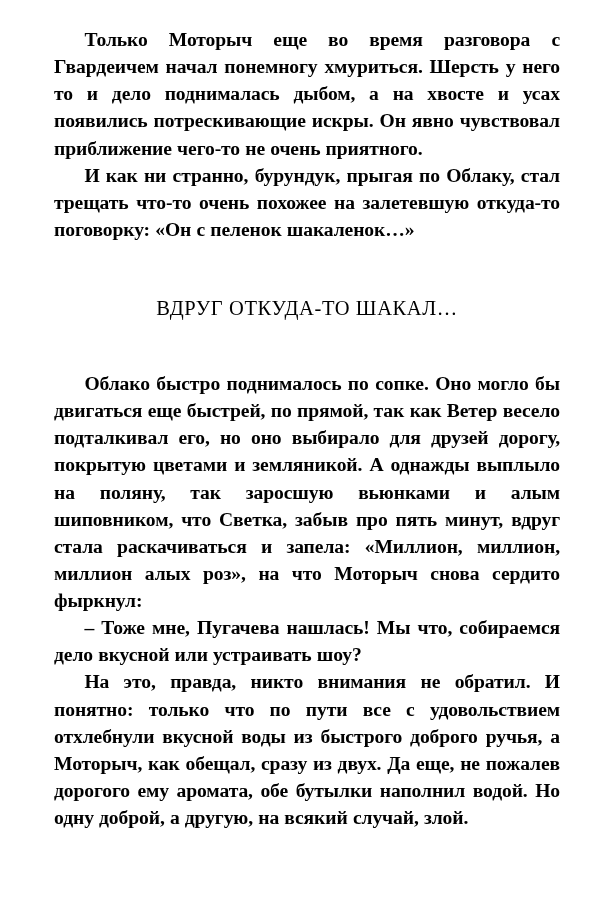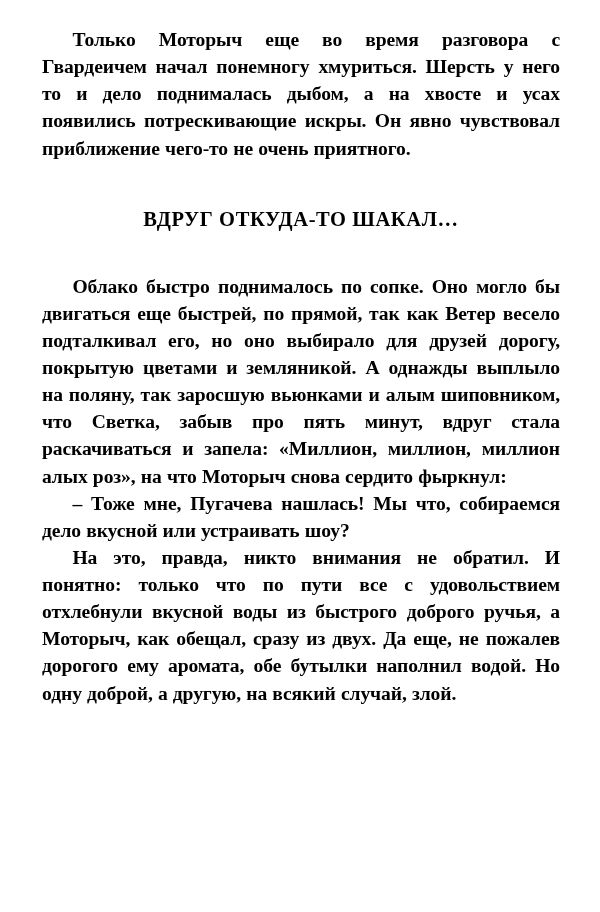--- a/index.html
+++ b/index.html
@@ -12,39 +12,39 @@
     height: 912px;
     font-family: "Liberation Serif", "DejaVu Serif", serif;
     color: #000000;
     position: relative;
     overflow: hidden;
   }
   .page {
     width: 600px;
     height: 912px;
     box-sizing: border-box;
-    padding: 26px 40px 0 42px;
+    padding: 26px 40px 0 54px;
     position: relative;
   }
   .body-text p {
     margin: 0;
     font-size: 19.6px;
     line-height: 1.385;
     text-align: justify;
     text-indent: 1.55em;
     font-weight: 700;
     letter-spacing: -0.1px;
     word-spacing: 0.4px;
     -webkit-font-smoothing: antialiased;
   }
   .section-heading {
-    margin: 0;
+    margin: 8px;
     text-align: center;
     font-size: 20.5px;
-    font-weight: 700;
+    font-weight: 400;
     letter-spacing: 0.6px;
     text-transform: none;
   }
   .gap-before-heading { height: 46px; }
   .gap-after-heading { height: 42px; }
   .page-number {
     position: absolute;
     left: 0;
     right: 0;
     bottom: 30px;
@@ -54,20 +54,21 @@
     font-family: "Liberation Serif", "DejaVu Serif", serif;
   }
 </style>
 </head>
 <body>
 
 <div class="page">
 
   <div class="body-text">
     <p>Только Моторыч еще во время разговора с Гвардеичем начал понемногу хмуриться. Шерсть у него то и дело поднималась дыбом, а на хвосте и усах появились потрескивающие искры. Он явно чувствовал приближение чего-то не очень приятного.</p>
+    <p>И как ни странно, бурундук, прыгая по Облаку, стал трещать что-то очень похожее на залетевшую откуда-то поговорку: «Он с пеленок шакаленок…»</p>
   </div>
 
   <div class="gap-before-heading"></div>
 
   <h2 class="section-heading">ВДРУГ ОТКУДА-ТО ШАКАЛ…</h2>
 
   <div class="gap-after-heading"></div>
 
   <div class="body-text">
     <p>Облако быстро поднималось по сопке. Оно могло бы двигаться еще быстрей, по прямой, так как Ветер весело подталкивал его, но оно выбирало для друзей дорогу, покрытую цветами и земляникой. А однажды выплыло на поляну, так заросшую вьюнками и алым шиповником, что Светка, забыв про пять минут, вдруг стала раскачиваться и запела: «Миллион, миллион, миллион алых роз», на что Моторыч снова сердито фыркнул:</p>

